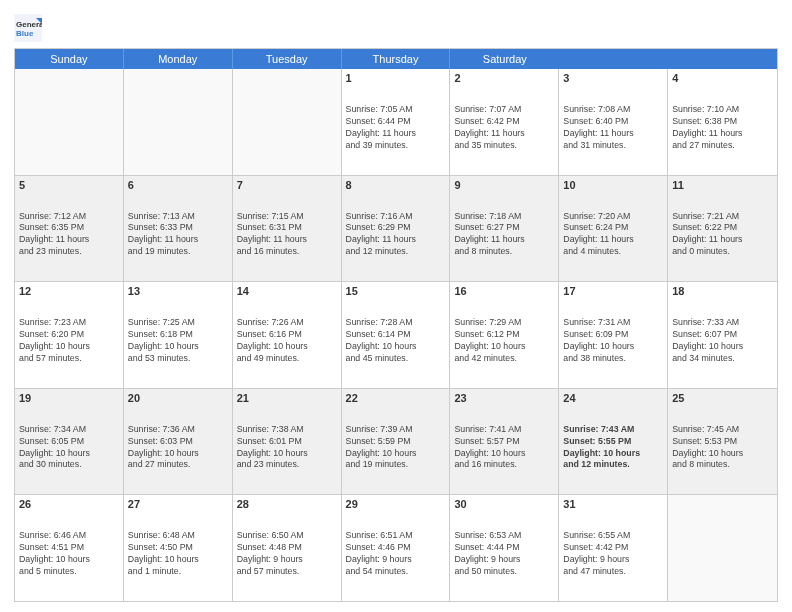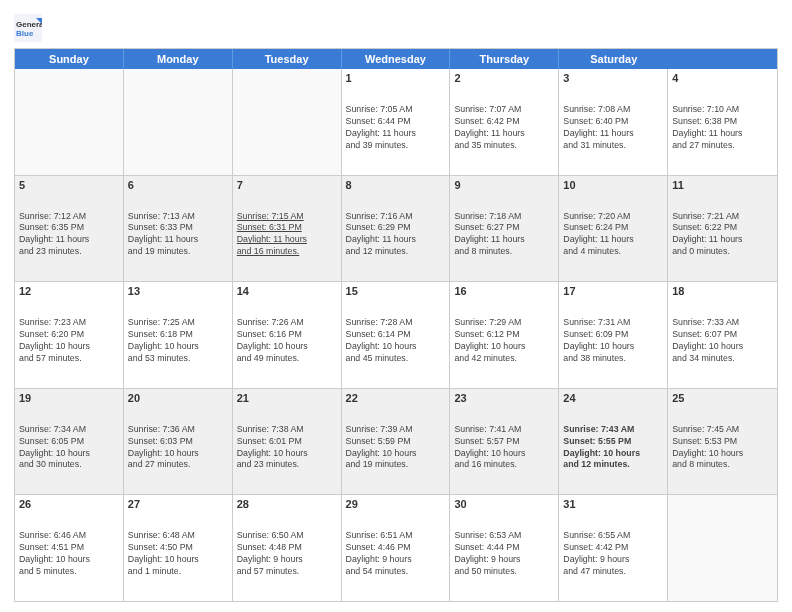--- a/index.html
+++ b/index.html
@@ -71,21 +71,21 @@
       overflow: hidden;
     }
     .cal-header {
       display: grid;
       grid-template-columns: repeat(7, 1fr);
       background: #3a7bd5;
     }
     .cal-header-cell {
       color: #fff;
       font-size: 11px;
-      font-weight: bold;
+      font-weight: normal;
       text-align: center;
       padding: 4px 2px;
       border-right: 1px solid #5a9be5;
     }
     .cal-header-cell:last-child { border-right: none; }
     .cal-body {
       display: flex;
       flex-direction: column;
       flex: 1;
     }
@@ -143,21 +143,20 @@
       <h1></h1>
       <h2></h2>
     </div>
   </div>
 
   <div class="calendar">
     <div class="cal-header">
     <div class="cal-header-cell">Sunday</div>
         <div class="cal-header-cell">Monday</div>
         <div class="cal-header-cell">Tuesday</div>
-        <div class="cal-header-cell">Wednesday</div>
         <div class="cal-header-cell">Thursday</div>
         <div class="cal-header-cell">Saturday</div>
       </div>
     <div class="cal-body">
     <div class="cal-row">
           <div class="cal-cell empty"></div>
           <div class="cal-cell empty"></div>
           <div class="cal-cell empty"></div>
           <div class="cal-cell">
             <span class="day-num">1</span>
@@ -198,21 +197,21 @@
           </div>
           <div class="cal-cell shaded">
             <span class="day-num">6</span>
             <div class="cell-text" style="white-space: pre-line;">Sunrise: 7:13 AM
 Sunset: 6:33 PM
 Daylight: 11 hours
 and 19 minutes.</div>
           </div>
           <div class="cal-cell shaded">
             <span class="day-num">7</span>
-            <div class="cell-text" style="white-space: pre-line; text-decoration: underline;">Sunrise: 7:15 AM
+            <div class="cell-text" style="white-space: pre-line;">Sunrise: 7:15 AM
 Sunset: 6:31 PM
 Daylight: 11 hours
 and 16 minutes.</div>
           </div>
           <div class="cal-cell shaded">
             <span class="day-num">8</span>
             <div class="cell-text" style="white-space: pre-line;">Sunrise: 7:16 AM
 Sunset: 6:29 PM
 Daylight: 11 hours
 and 12 minutes.</div>

